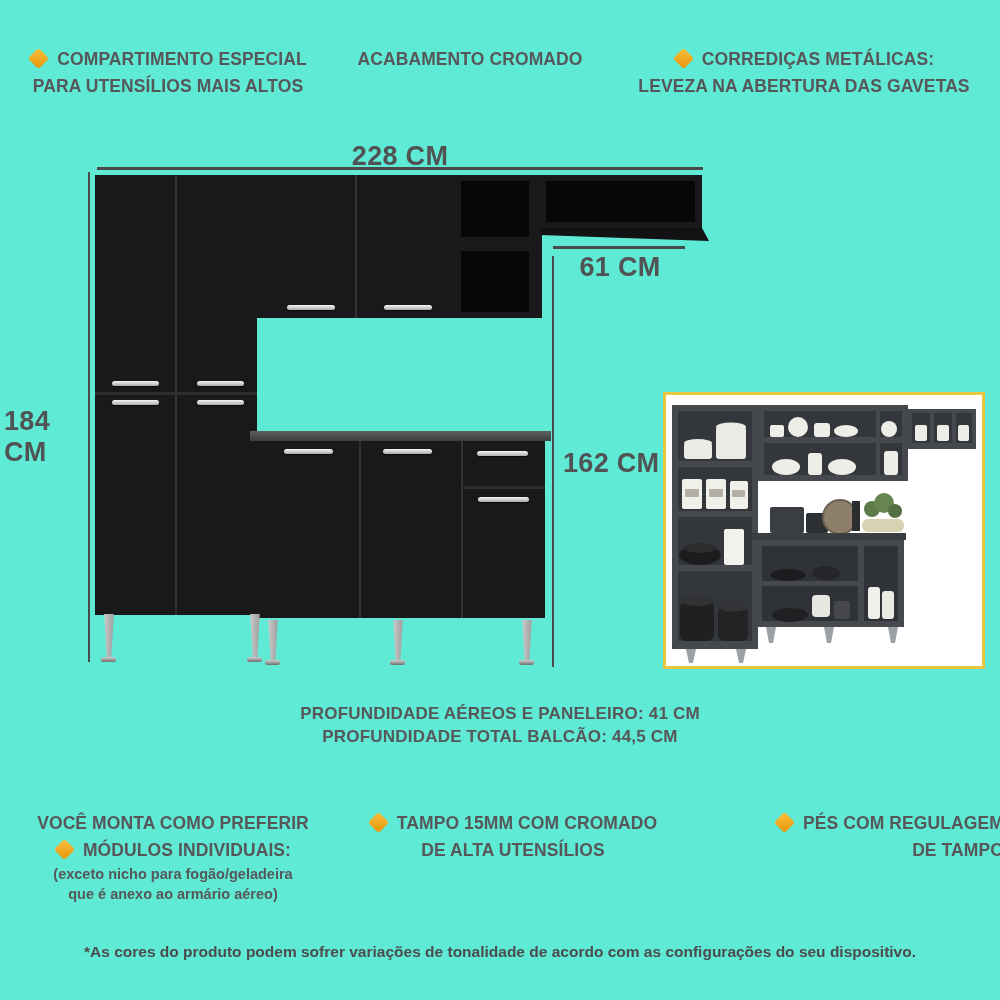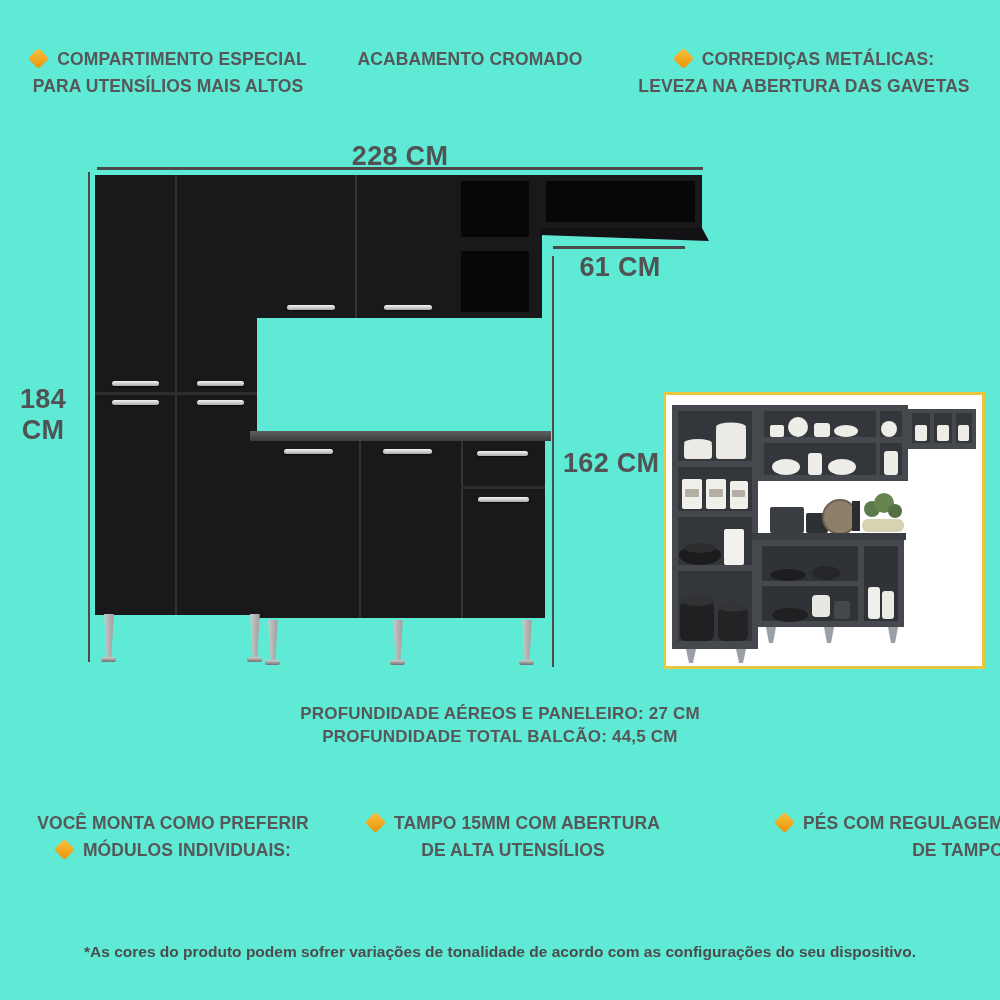--- a/index.html
+++ b/index.html
@@ -57,21 +57,21 @@
   </div>
   <div class="feature" style="left:615px;top:46px;width:378px;">
     <div><span class="diamond"></span><span>CORREDIÇAS METÁLICAS:</span></div>
     <div>LEVEZA NA ABERTURA DAS GAVETAS</div>
   </div>
 
   <div class="dim-label" style="left:97px;top:141px;width:606px;text-align:center;">228 CM</div>
   <div class="dim-line" style="left:97px;top:167px;width:606px;height:3px;"></div>
 
   <div class="dim-line" style="left:88px;top:172px;width:2px;height:490px;"></div>
-  <div class="dim-label" style="left:4px;top:384px;width:78px;text-align:center;">184 CM</div>
+  <div class="dim-label" style="left:4px;top:406px;width:78px;text-align:left;">184 CM</div>
 
   <div class="dim-line" style="left:553px;top:246px;width:132px;height:3px;"></div>
   <div class="dim-label" style="left:560px;top:252px;width:120px;text-align:center;">61 CM</div>
 
   <div class="dim-line" style="left:552px;top:256px;width:2px;height:411px;"></div>
   <div class="dim-label" style="left:563px;top:448px;">162 CM</div>
 
   <div>
 
     <div class="cab" style="left:95px;top:175px;width:162px;height:440px;">
@@ -214,30 +214,32 @@
         <polygon points="100,232 110,232 107,248 103,248"></polygon>
         <polygon points="158,232 168,232 165,248 161,248"></polygon>
         <polygon points="222,232 232,232 229,248 225,248"></polygon>
         <polygon points="20,254 30,254 27,268 23,268"></polygon>
         <polygon points="70,254 80,254 77,268 73,268"></polygon>
       </g>
     </svg>
   </div>
 
   <div class="depths">
-    <div>PROFUNDIDADE AÉREOS E PANELEIRO: 27 CM</div>
+    <div>PROFUNDIDADE AÉREOS E PANELEIRO: 41 CM</div>
     <div>PROFUNDIDADE TOTAL BALCÃO: 44,5 CM</div>
   </div>
 
   <div class="feature" style="left:8px;top:810px;width:330px;">
     <div>VOCÊ MONTA COMO PREFERIR</div>
     <div><span class="diamond"></span><span>MÓDULOS INDIVIDUAIS:</span></div>
+    <div class="note">(exceto nicho para fogão/geladeira</div>
+    <div class="note">que é anexo ao armário aéreo)</div>
   </div>
   <div class="feature" style="left:348px;top:810px;width:330px;">
-    <div><span class="diamond"></span><span>TAMPO 15MM COM ABERTURA</span></div>
+    <div><span class="diamond"></span><span>TAMPO 15MM COM CROMADO</span></div>
     <div>DE ALTA UTENSÍLIOS</div>
   </div>
   <div class="feature" style="left:704px;top:810px;width:300px;text-align:right;">
     <div><span class="diamond"></span><span>PÉS COM REGULAGEM</span></div>
     <div>DE TAMPO</div>
   </div>
 
   <div class="footer">*As cores do produto podem sofrer variações de tonalidade de acordo com as configurações do seu dispositivo.</div>
 
 </div>

